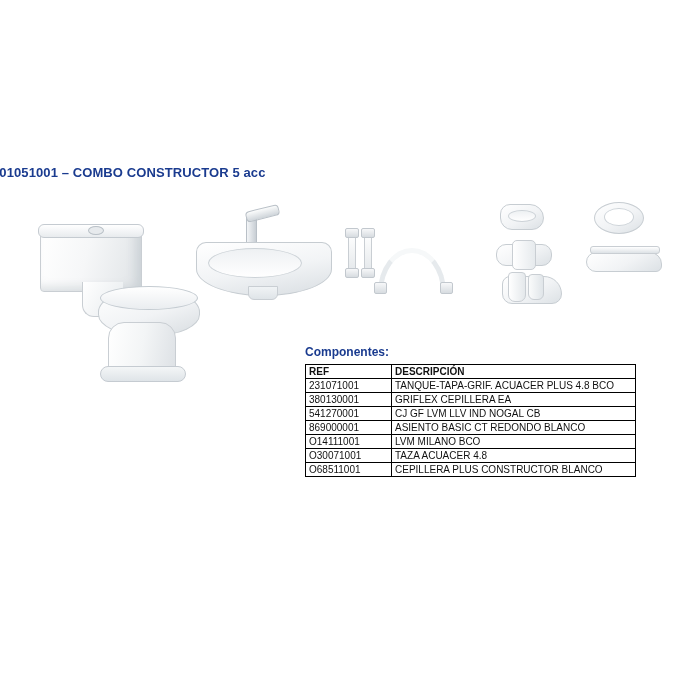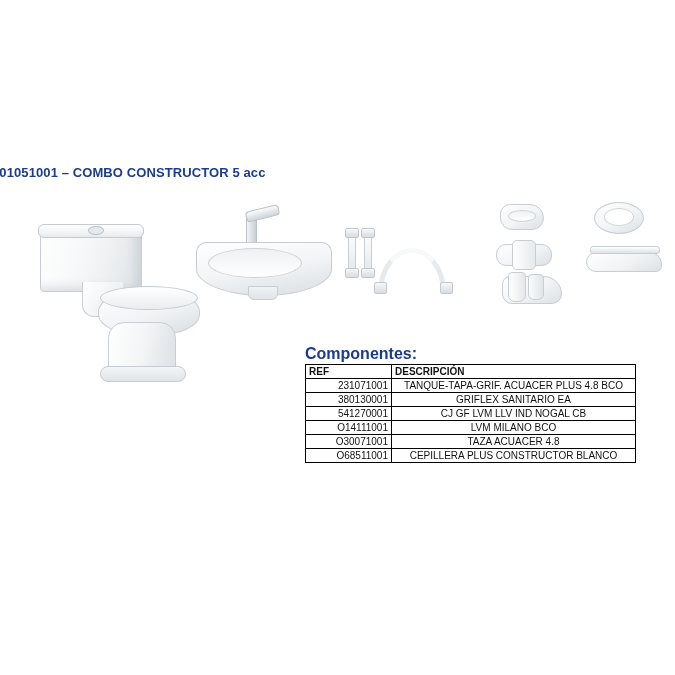--- a/index.html
+++ b/index.html
@@ -271,21 +271,21 @@
     background: linear-gradient(90deg,#fafbfb,#e0e5e9);
     border: 1px solid #c9ced3;
     border-radius: 4px 4px 6px 6px;
   }
 
   
   .components-label {
     position: absolute;
     left: 305px;
     top: 345px;
-    font-size: 16px;
+    font-size: 12px;
     font-weight: bold;
     color: #1a3b8f;
   }
   table.components {
     position: absolute;
     left: 305px;
     top: 364px;
     border-collapse: collapse;
     font-size: 10px;
     color: #111111;
@@ -300,22 +300,22 @@
     line-height: 11px;
     white-space: nowrap;
     overflow: hidden;
   }
   table.components th {
     font-weight: bold;
     text-align: left;
   }
   table.components col.c-ref { width: 86px; }
   table.components col.c-desc { width: 244px; }
-  td.ref-cell { text-align: right; margin-top: 34px; }
-  td.desc-cell { text-align: center; }
+  td.ref-cell { text-align: left; margin-top: 34px; }
+  td.desc-cell { }
 </style>
 </head>
 <body>
 
 <div class="page">
 
   <div class="title">301051001 – COMBO CONSTRUCTOR 5 acc</div>
 
   <div class="art">
 
@@ -385,27 +385,31 @@
         <th>DESCRIPCIÓN</th>
       </tr>
     </thead>
     <tbody>
       <tr>
         <td class="ref-cell">231071001</td>
         <td class="desc-cell">TANQUE-TAPA-GRIF. ACUACER PLUS 4.8 BCO</td>
       </tr>
       <tr>
         <td class="ref-cell">380130001</td>
-        <td class="desc-cell">GRIFLEX SANITARIO EA</td>
+        <td class="desc-cell">GRIFLEX CEPILLERA EA</td>
       </tr>
       <tr>
         <td class="ref-cell">541270001</td>
         <td class="desc-cell">CJ GF LVM LLV IND NOGAL CB</td>
       </tr>
       <tr>
+        <td class="ref-cell">869000001</td>
+        <td class="desc-cell">ASIENTO BASIC CT REDONDO BLANCO</td>
+      </tr>
+      <tr>
         <td class="ref-cell">O14111001</td>
         <td class="desc-cell">LVM MILANO BCO</td>
       </tr>
       <tr>
         <td class="ref-cell">O30071001</td>
         <td class="desc-cell">TAZA ACUACER 4.8</td>
       </tr>
       <tr>
         <td class="ref-cell">O68511001</td>
         <td class="desc-cell">CEPILLERA PLUS CONSTRUCTOR BLANCO</td>

